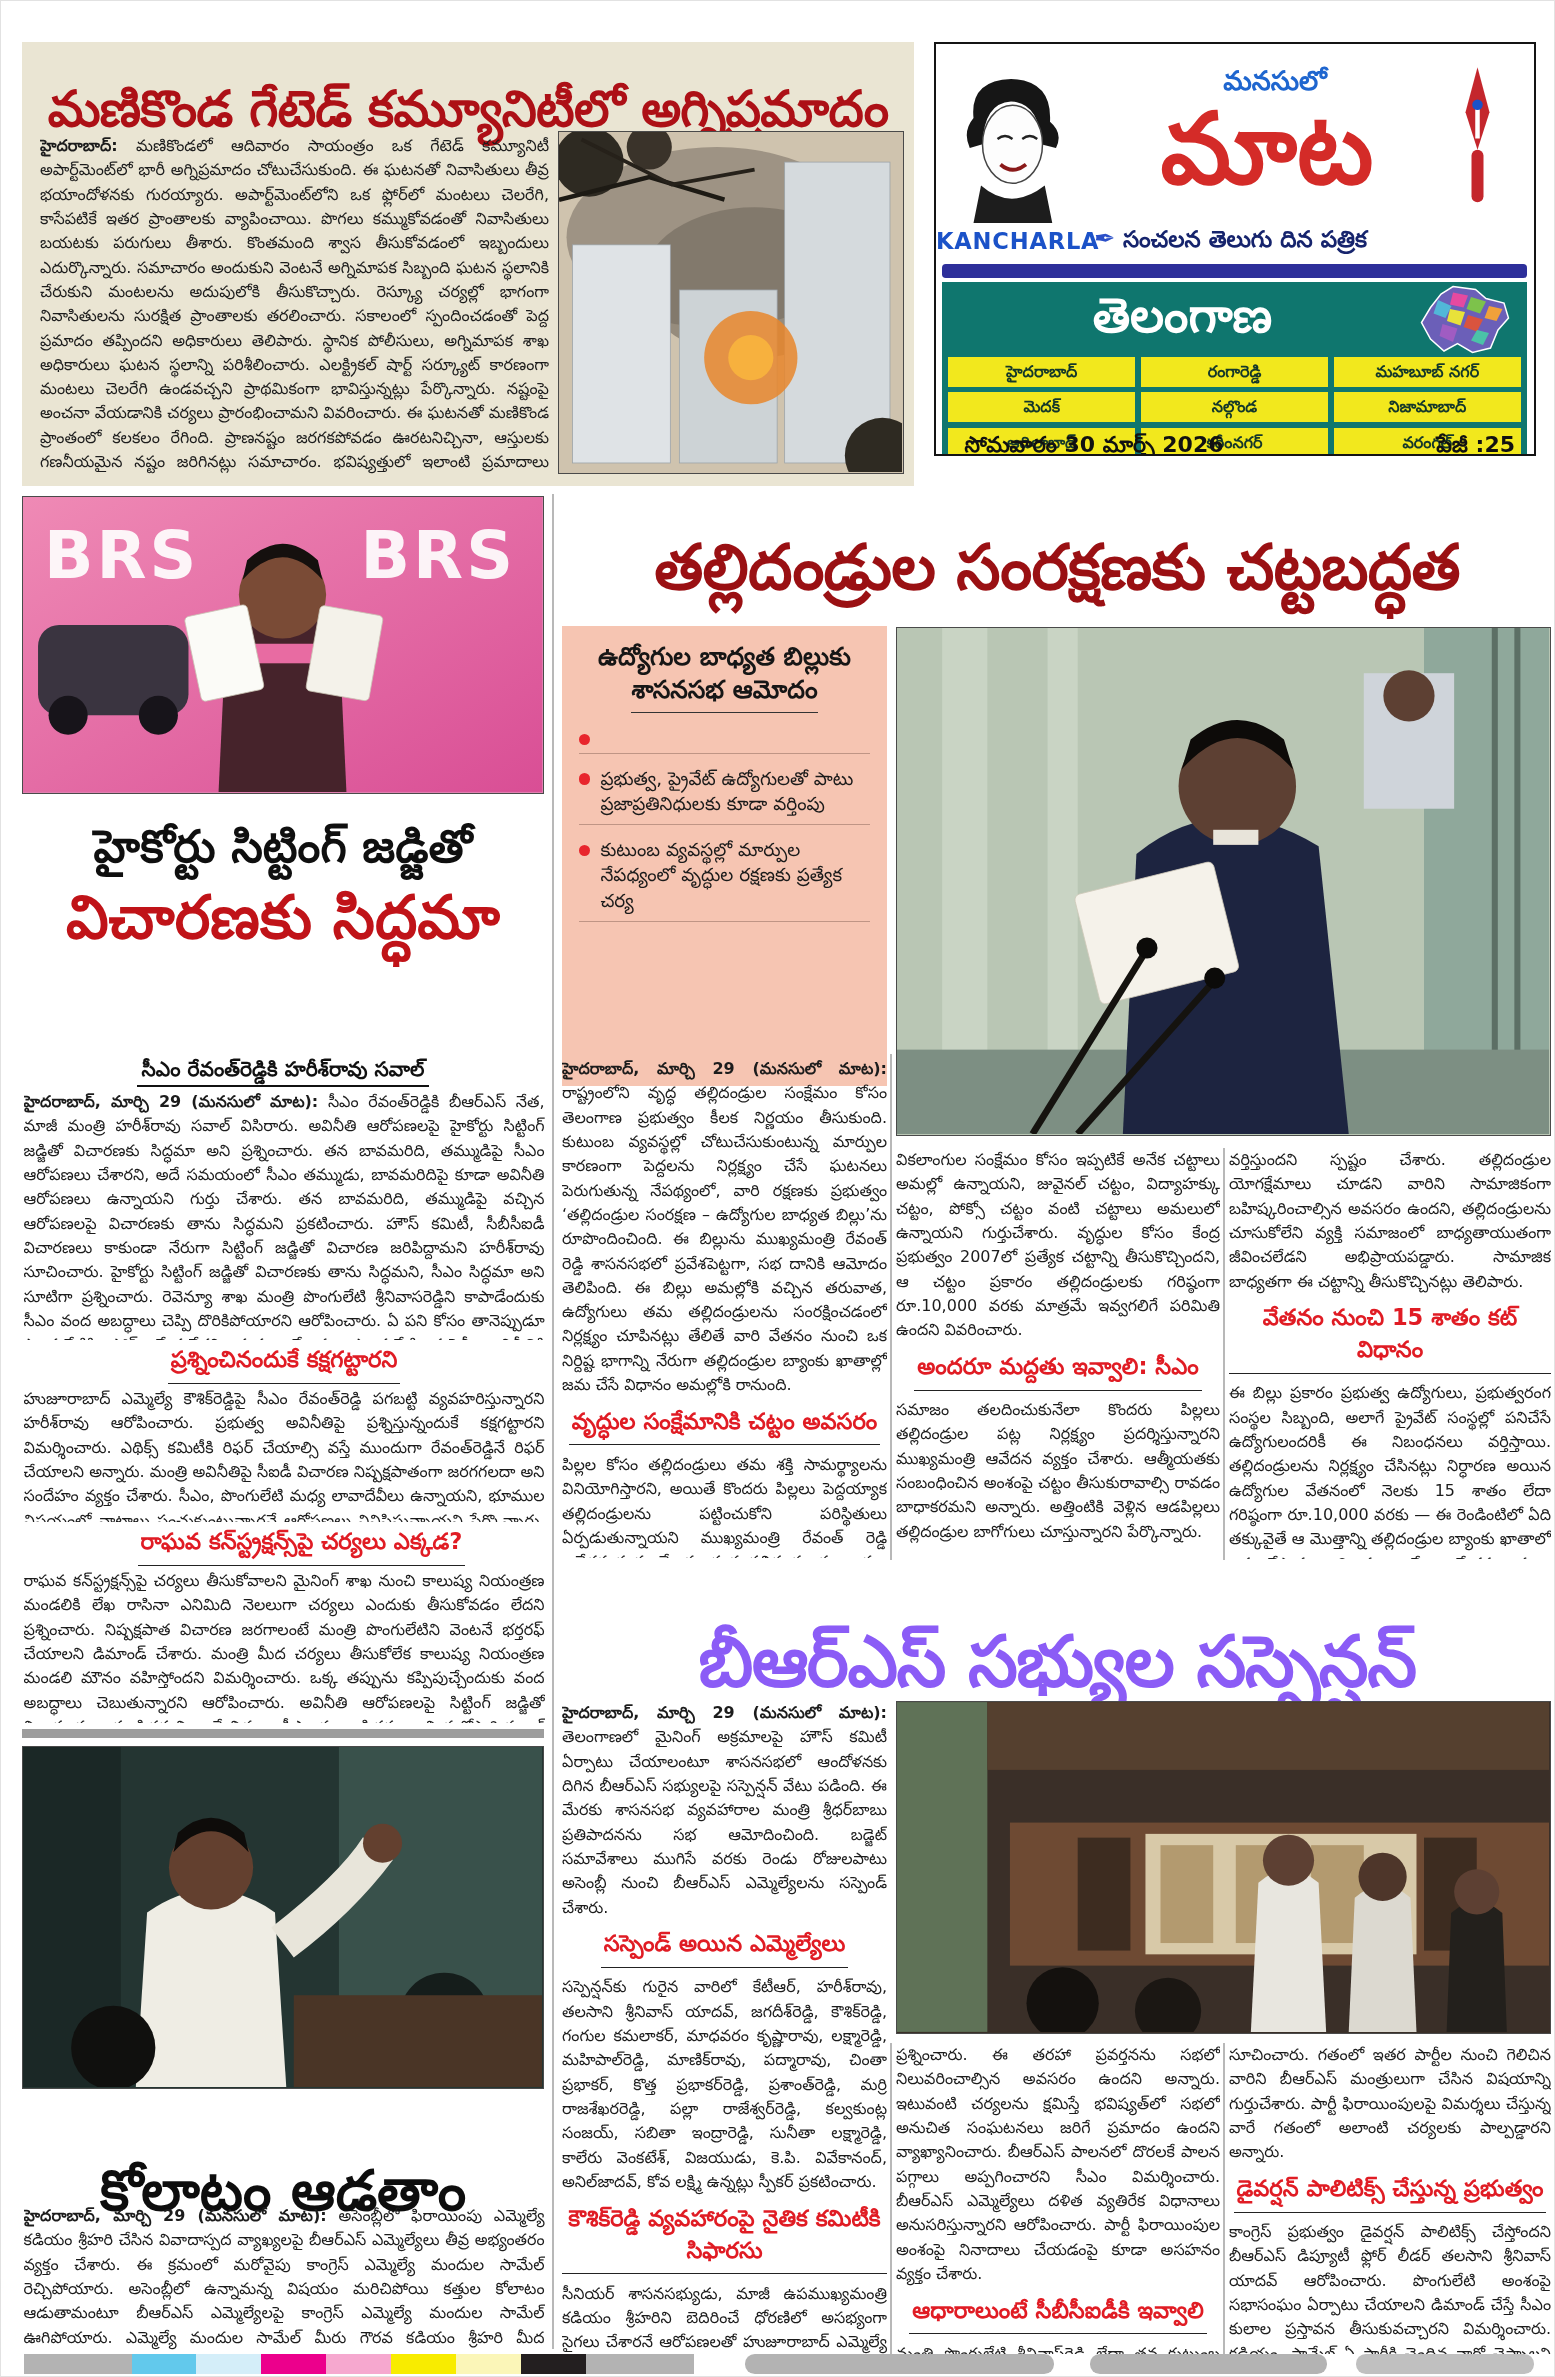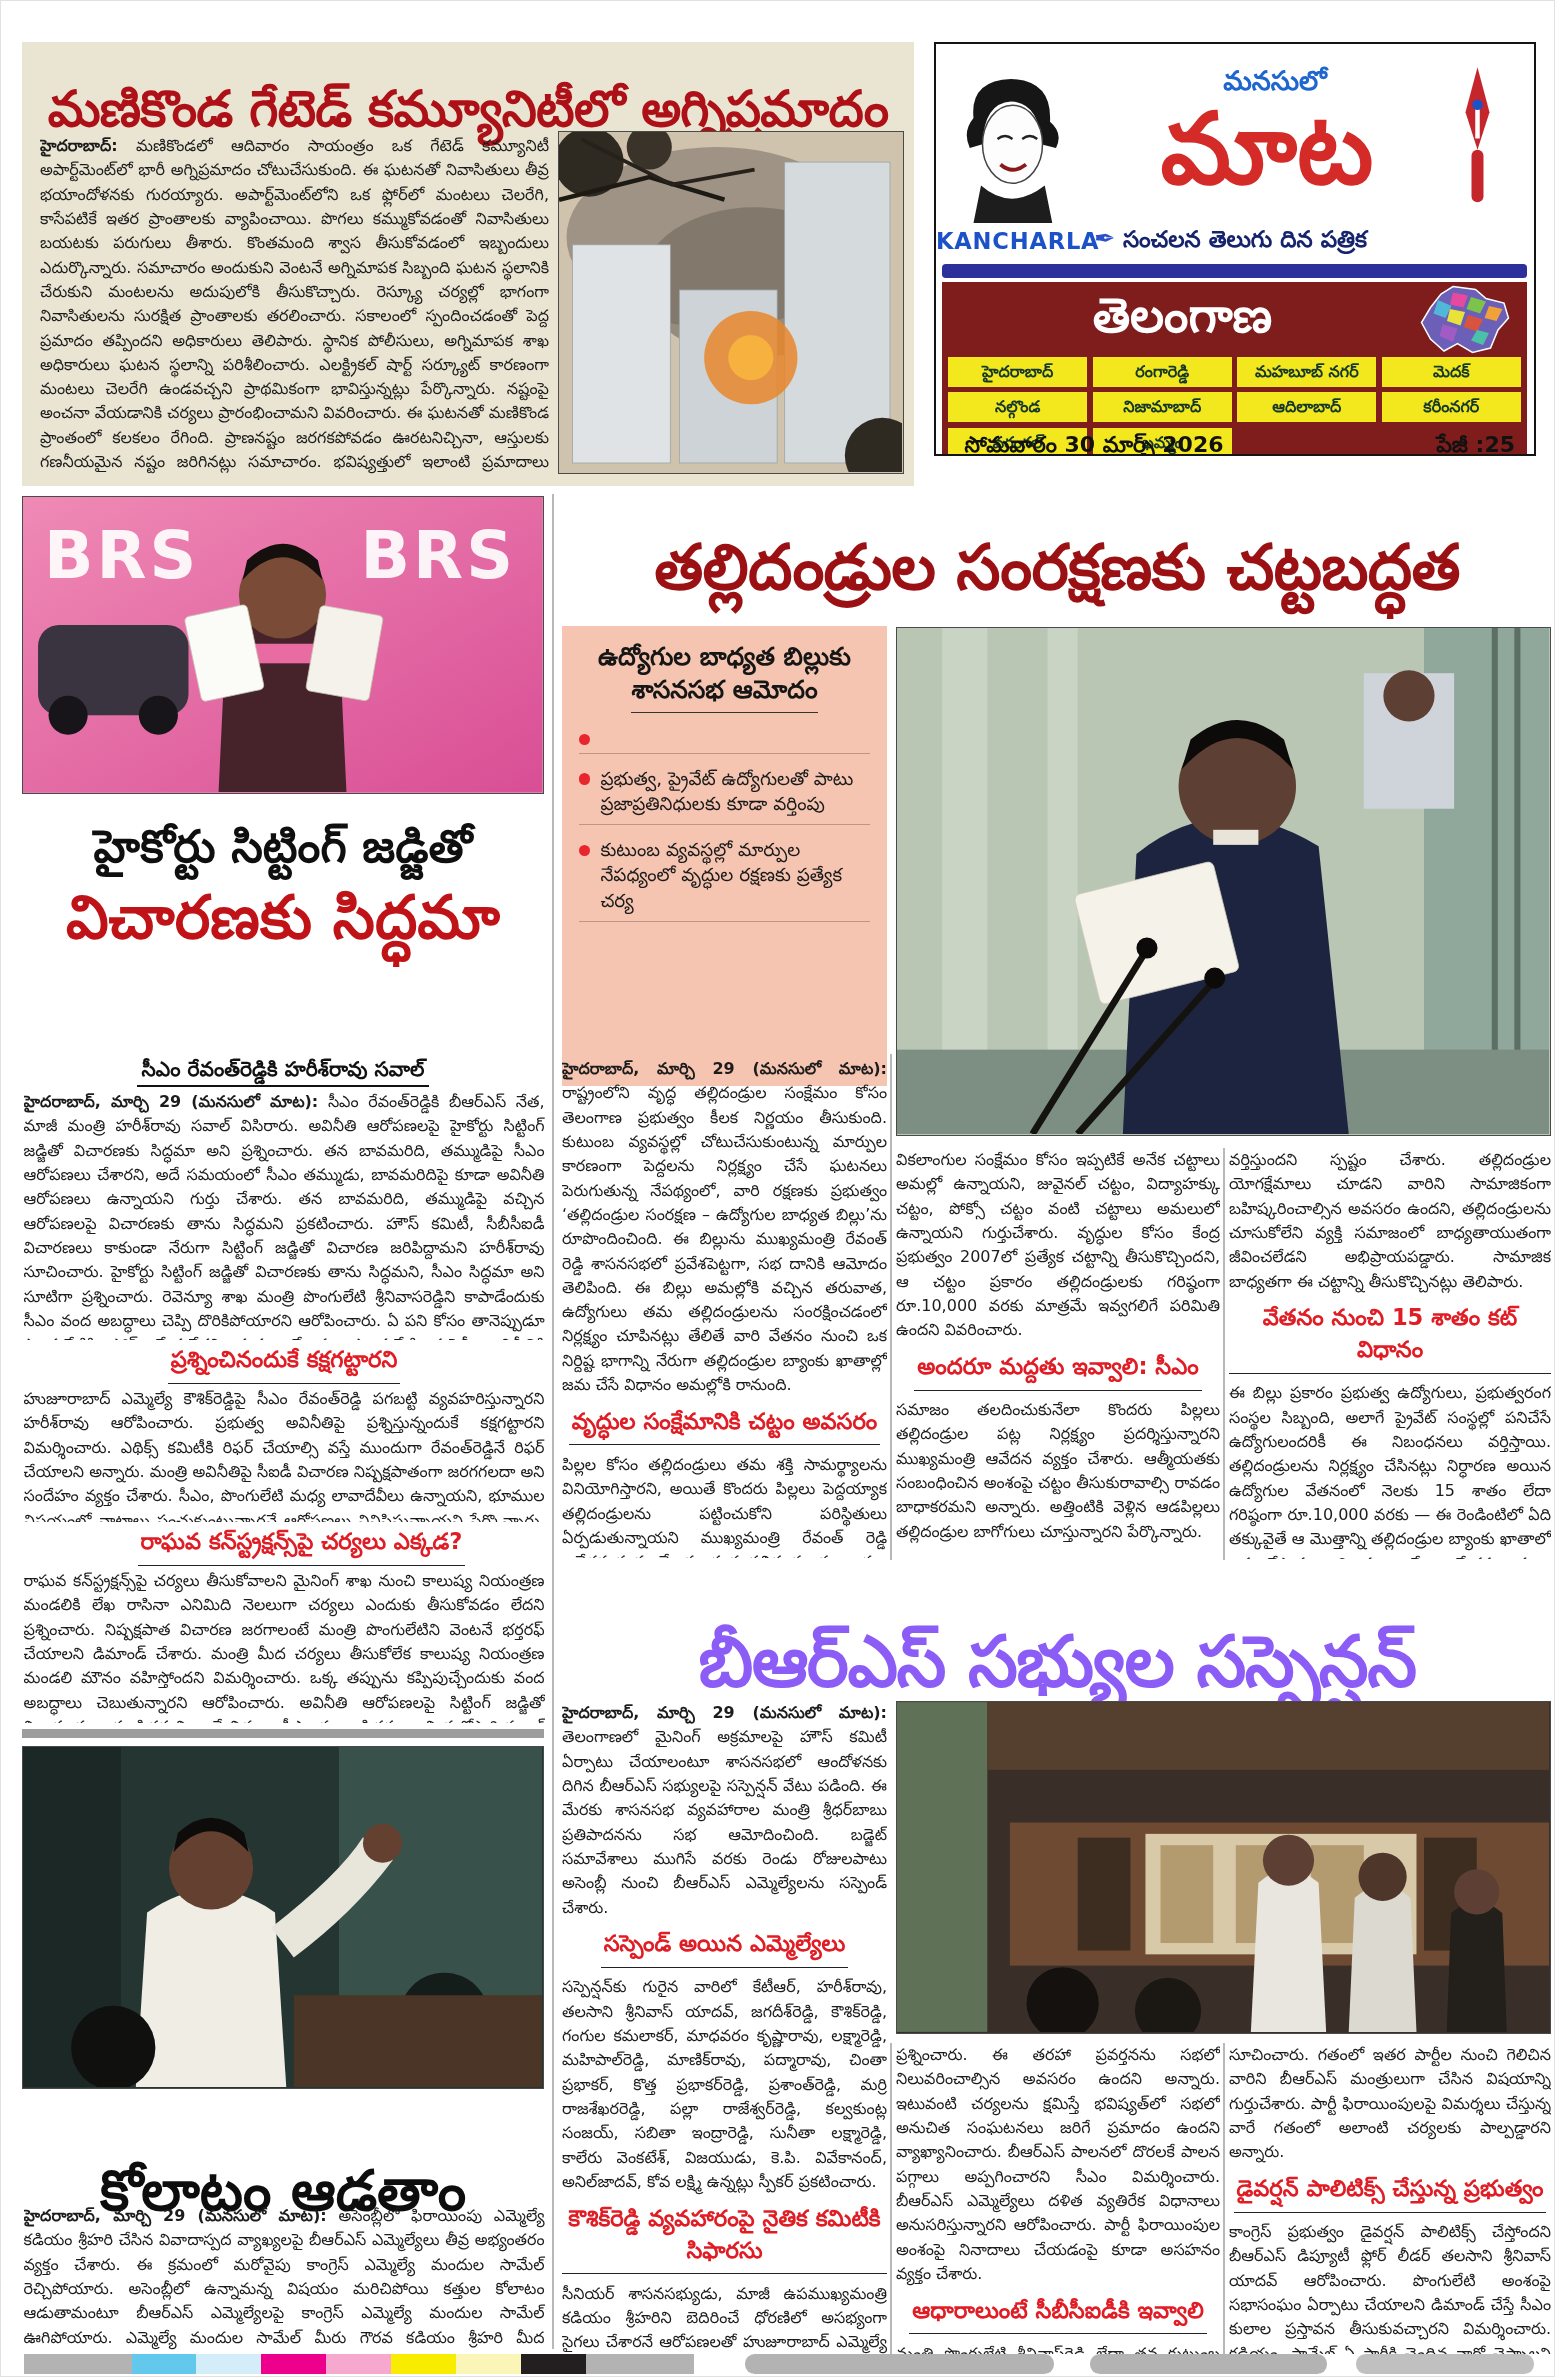--- a/index.html
+++ b/index.html
@@ -17,24 +17,24 @@
   
   .masthead{left:933px;top:41px;width:602px;height:414px;border:2.3px solid #141414;background:#ffffff;}
   .mh-face{left:15px;top:29px;width:120px;height:150px;}
   .mh-publisher{left:0px;top:184px;width:150px;text-align:center;font-size:22.6px;font-weight:800;color:#1b52c8;letter-spacing:0.8px;}
   .mh-toplabel{left:226px;top:21px;width:226px;text-align:center;font-size:27px;font-weight:800;color:#1f66cf;}
   .mh-brand{left:158px;top:41px;width:346px;text-align:center;font-size:99px;font-weight:800;color:#d42b28;line-height:1.3;}
   .mh-nib{left:519px;top:22.6px;width:45px;height:143px;}
   .mh-tagline{left:158px;top:179px;width:429px;font-size:23px;font-weight:800;color:#16246d;}
   .mh-penicon{color:#2b50c8;font-size:25.6px;margin-right:7.5px;}
   .mh-bluebar{left:6px;top:220px;width:585px;height:13.5px;background:#2d2f9a;border-radius:3.8px;}
-  .tg-box{left:6px;top:238px;width:585px;height:177px;background:#7f1d1d;}
+  .tg-box{left:6px;top:238px;width:585px;height:177px;background:#0f766e;}
   .tg-title{left:45px;top:4.5px;width:391px;text-align:center;font-size:48px;font-weight:800;color:#ffffff;}
   .tg-map{left:466px;top:3px;width:105px;height:69px;}
-  .tg-grid{left:6px;top:75px;width:573px;display:grid;grid-template-columns:repeat(4,1fr);gap:5.3px;}
+  .tg-grid{left:6px;top:75px;width:573px;display:grid;grid-template-columns:repeat(3,1fr);gap:5.3px;}
   .chip{background:#f2e81d;color:#14372a;font-weight:800;font-size:16px;text-align:center;line-height:30px;height:30px;overflow:hidden;}
   .mh-daterow{left:6px;top:388px;width:585px;height:22.6px;font-size:22px;font-weight:800;color:#111;}
   .mh-date{position:absolute;left:22.6px;top:0;}
   .mh-page{position:absolute;right:12px;top:0;}
   
   .vr{position:absolute;width:1.5px;background:#b8b8b8;}
   .harish-photo{left:21px;top:495px;width:522px;height:298px;background:#e07fb0;}
   .brs-mark{position:absolute;color:#ffffff;font-weight:800;font-size:65px;opacity:.92;letter-spacing:3px;}
   .chal-hl{left:21px;top:804px;width:522px;text-align:center;font-weight:800;line-height:1.22;}
   .chal-l12{font-size:45px;color:#0f0f0f;display:block;}

